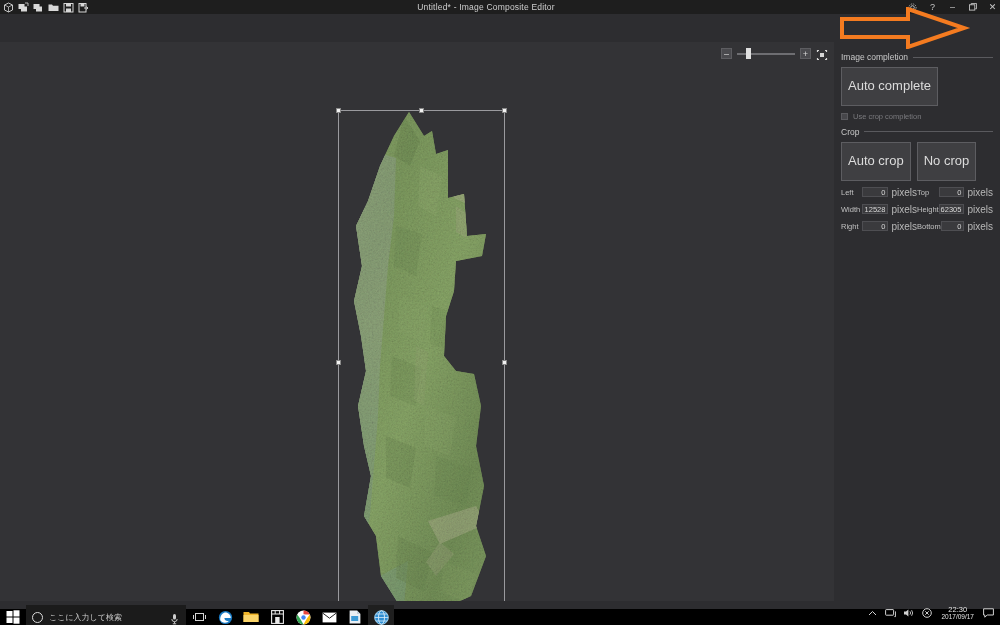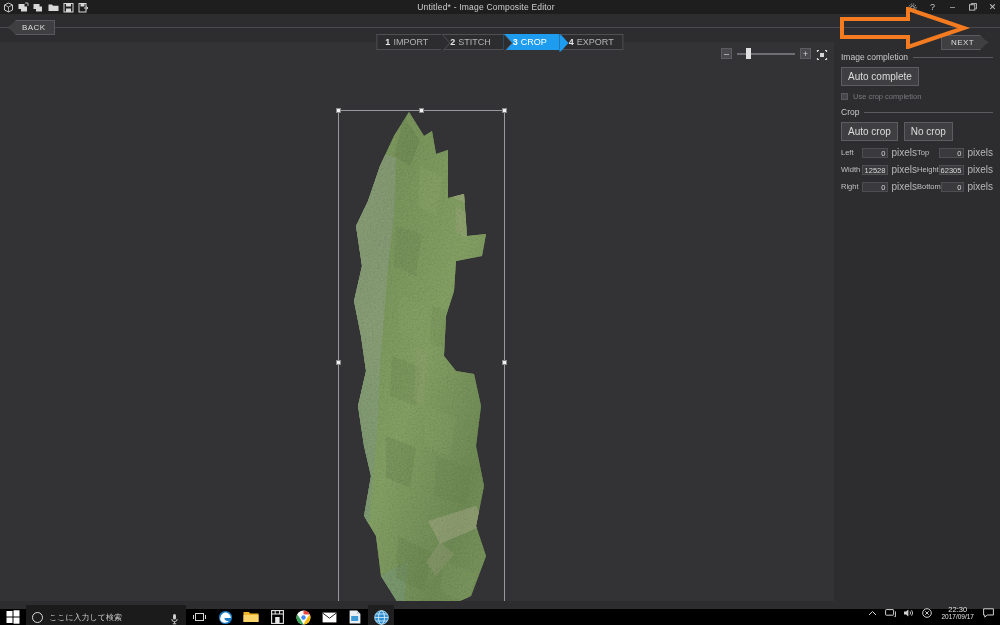--- a/index.html
+++ b/index.html
@@ -178,22 +178,22 @@
   }
   .sec-head {
     display: flex; align-items: center; gap: 5px;
     font-size: 8.5px; color: #c9c9c9;
     margin-top: 6px; margin-bottom: 5px;
   }
   .sec-head .line { flex: 1; height: 1px; background: #5a5a5e; }
   .btnrow { display: flex; gap: 6px; margin-bottom: 6px; }
   .pbtn {
     background: #3f3f42; border: 1px solid #5d5d61;
-    color: #dcdcdc; font-size: 10px;
-    padding: 2px 6px; line-height: 1.3;
+    color: #dcdcdc; font-size: 13px;
+    padding: 10px 6px; line-height: 1.3;
   }
   .chk-row { display: flex; align-items: center; gap: 5px; margin-bottom: 2px; }
   .chk {
     width: 7px; height: 7px; background: #46464a; border: 1px solid #5a5a5e;
   }
   .chk-lbl { font-size: 7.5px; color: #7a7a7e; }
 
   .fields { margin-top: 4px; }
   .frow { display: flex; align-items: center; margin-bottom: 6px; }
   .fcell { display: flex; align-items: center; width: 50%; }
@@ -305,46 +305,20 @@
       <div class="tb-btn">
         <svg width="8" height="8" viewBox="0 0 9 9">
             <rect x="0.5" y="2" width="6" height="6" fill="none" stroke="#c8c8c8" stroke-width="1"></rect>
             <path d="M2.5 2 V0.5 H8.5 V6.5 H7" fill="none" stroke="#c8c8c8" stroke-width="1"></path>
           </svg>
       </div>
       <div class="tb-btn">✕</div>
     </div>
   </div>
 
-  <div class="stepbar">
-    <div class="rule left"></div>
-
-    <div class="back-btn">BACK</div>
-
-    <div class="steps">
-      <div class="step">
-        <span class="num">1</span>
-        <span>IMPORT</span>
-      </div>
-      <div class="step">
-        <span class="num">2</span>
-        <span>STITCH</span>
-      </div>
-      <div class="step active">
-        <span class="num">3</span>
-        <span>CROP</span>
-      </div>
-      <div class="step last">
-        <span class="num">4</span>
-        <span>EXPORT</span>
-      </div>
-    </div>
-
-    <div class="next-btn">NEXT</div>
-  </div>
 
   <div class="arrow-annot">
     <svg width="138" height="42" viewBox="0 0 138 42">
       <path d="M2 12 L68 12 L68 2 L124 21 L68 40 L68 30 L2 30 Z" fill="none" stroke="#F47B20" stroke-width="4" stroke-linejoin="miter"></path>
     </svg>
   </div>
 
   <div class="canvas">
 
     <div class="zoomctl">

